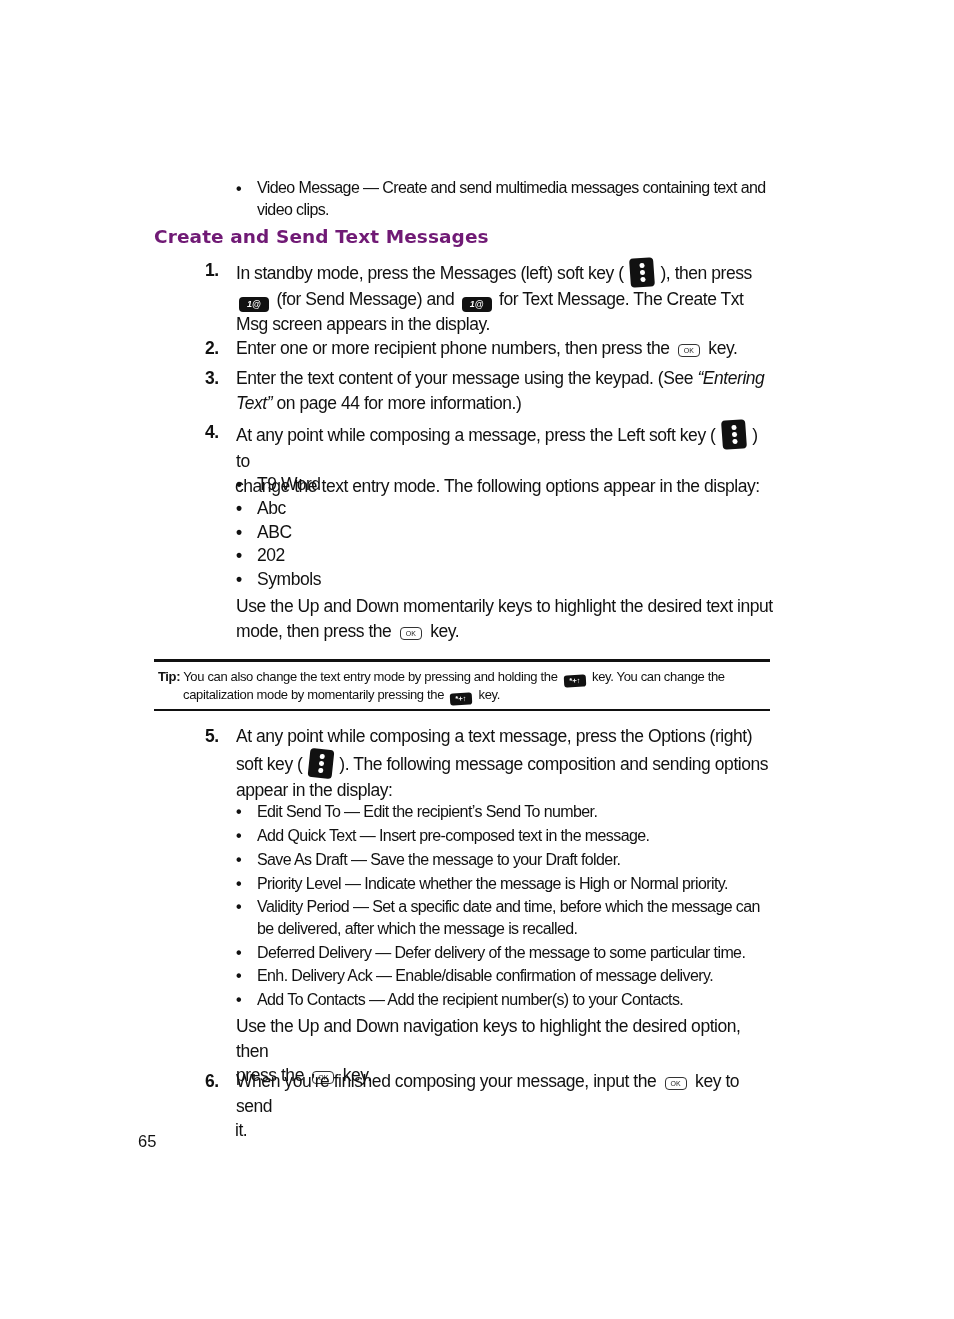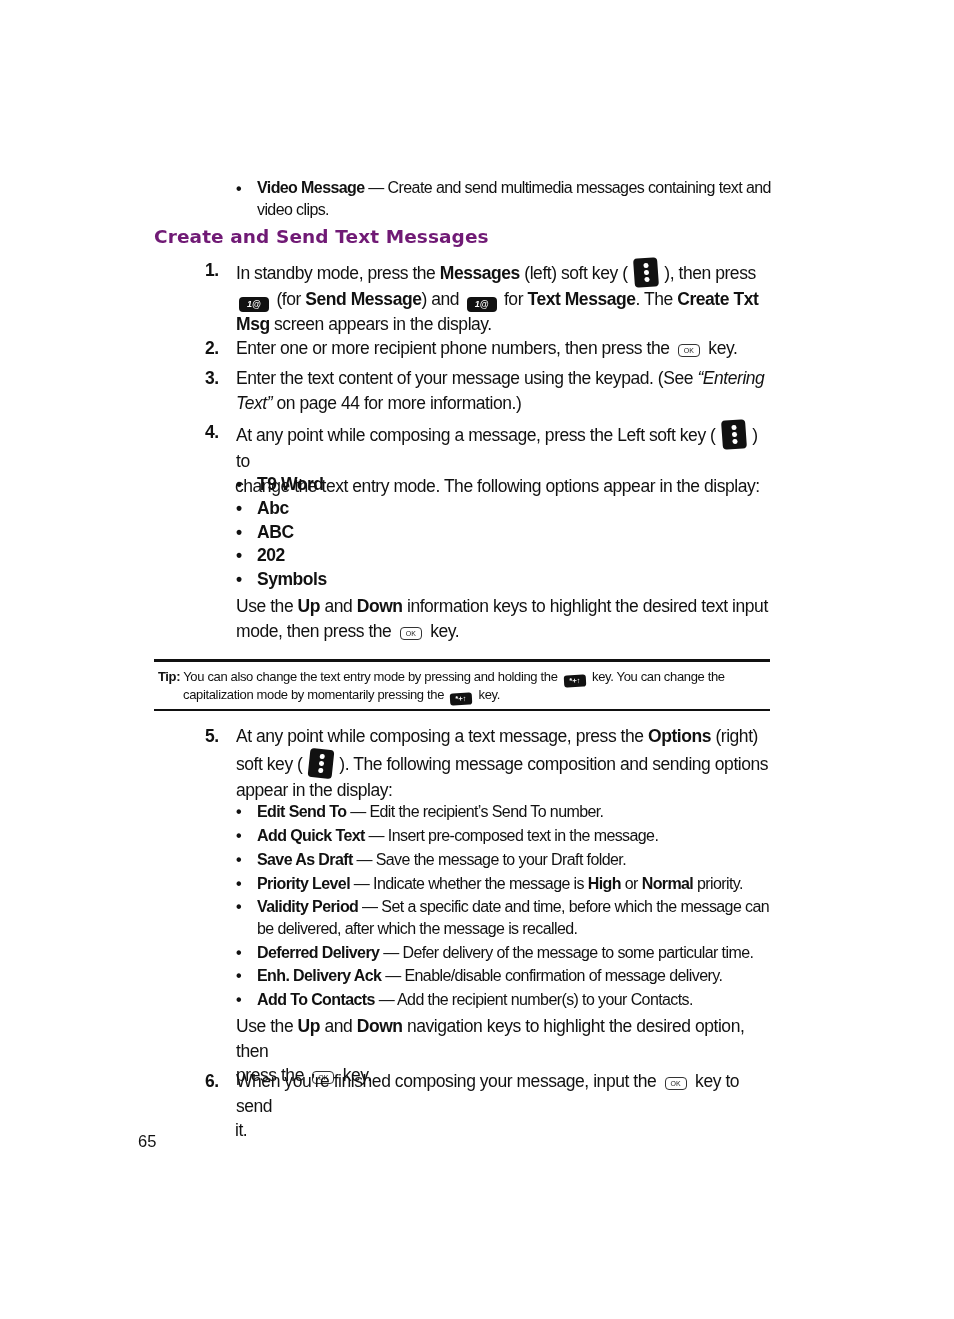--- a/index.html
+++ b/index.html
@@ -1,21 +1,21 @@
 <!DOCTYPE html>
 <html><head>
 <meta charset="utf-8">
 <style>
   html, body { margin: 0; padding: 0; background: #ffffff; }
   body { width: 954px; height: 1319px; position: relative; overflow: hidden;
          font-family: "Liberation Sans Narrow", "Liberation Sans", sans-serif; color: #111; }
   .page { position: absolute; left: 0; top: 0; width: 954px; height: 1319px; }
   .txt { font-size: 17.5px; line-height: 24.5px; letter-spacing: -0.45px; transform-origin: left top; }
   .small { font-size: 16px; letter-spacing: -0.6px; }
-  b { font-weight: bold; text-align: center; }
+  b { font-weight: normal; text-align: center; }
   i { font-style: italic; }
 
   .bullet-row { position: absolute; display: flex; }
   .bullet { width: 21px; flex: 0 0 21px; font-weight: bold; }
   .step { position: absolute; display: flex; }
   .step-num { width: 31px; flex: 0 0 31px; font-weight: bold; }
 
   .heading { position: absolute; left: 154px; top: 226px; font-family: "DejaVu Sans", sans-serif;
              font-weight: bold; font-size: 18.5px; letter-spacing: 0.1px; color: #701a75; }
 
@@ -106,21 +106,21 @@
   <div class="bullet-row txt" style="left:236px; top:543px;">
       <span class="bullet">•</span>
       <b>202</b>
     </div>
   <div class="bullet-row txt" style="left:236px; top:567px;">
       <span class="bullet">•</span>
       <b>Symbols</b>
     </div>
 
   <div class="txt" style="position:absolute; left:236px; top:594px; width:540px;">
-    <span>Use the </span><b>Up</b><span> and </span><b>Down</b><span> information keys to highlight the desired text input</span><br>
+    <span>Use the </span><b>Up</b><span> and </span><b>Down</b><span> momentarily keys to highlight the desired text input</span><br>
     <span>mode, then press the </span><span class="okkey">OK</span><span> key.</span>
   </div>
 
   <div class="rule" style="top:659px; height:3px;"></div>
   <div class="tip">
     <span class="tip-label">Tip:</span><span> You can also change the text entry mode by pressing and holding the </span><span class="starkey">*+↑</span><span> key. You can change the</span><br>
     <span class="tip-indent">capitalization mode by momentarily pressing the </span><span class="starkey">*+↑</span><span> key.</span>
   </div>
   <div class="rule" style="top:709px; height:2px;"></div>
 

